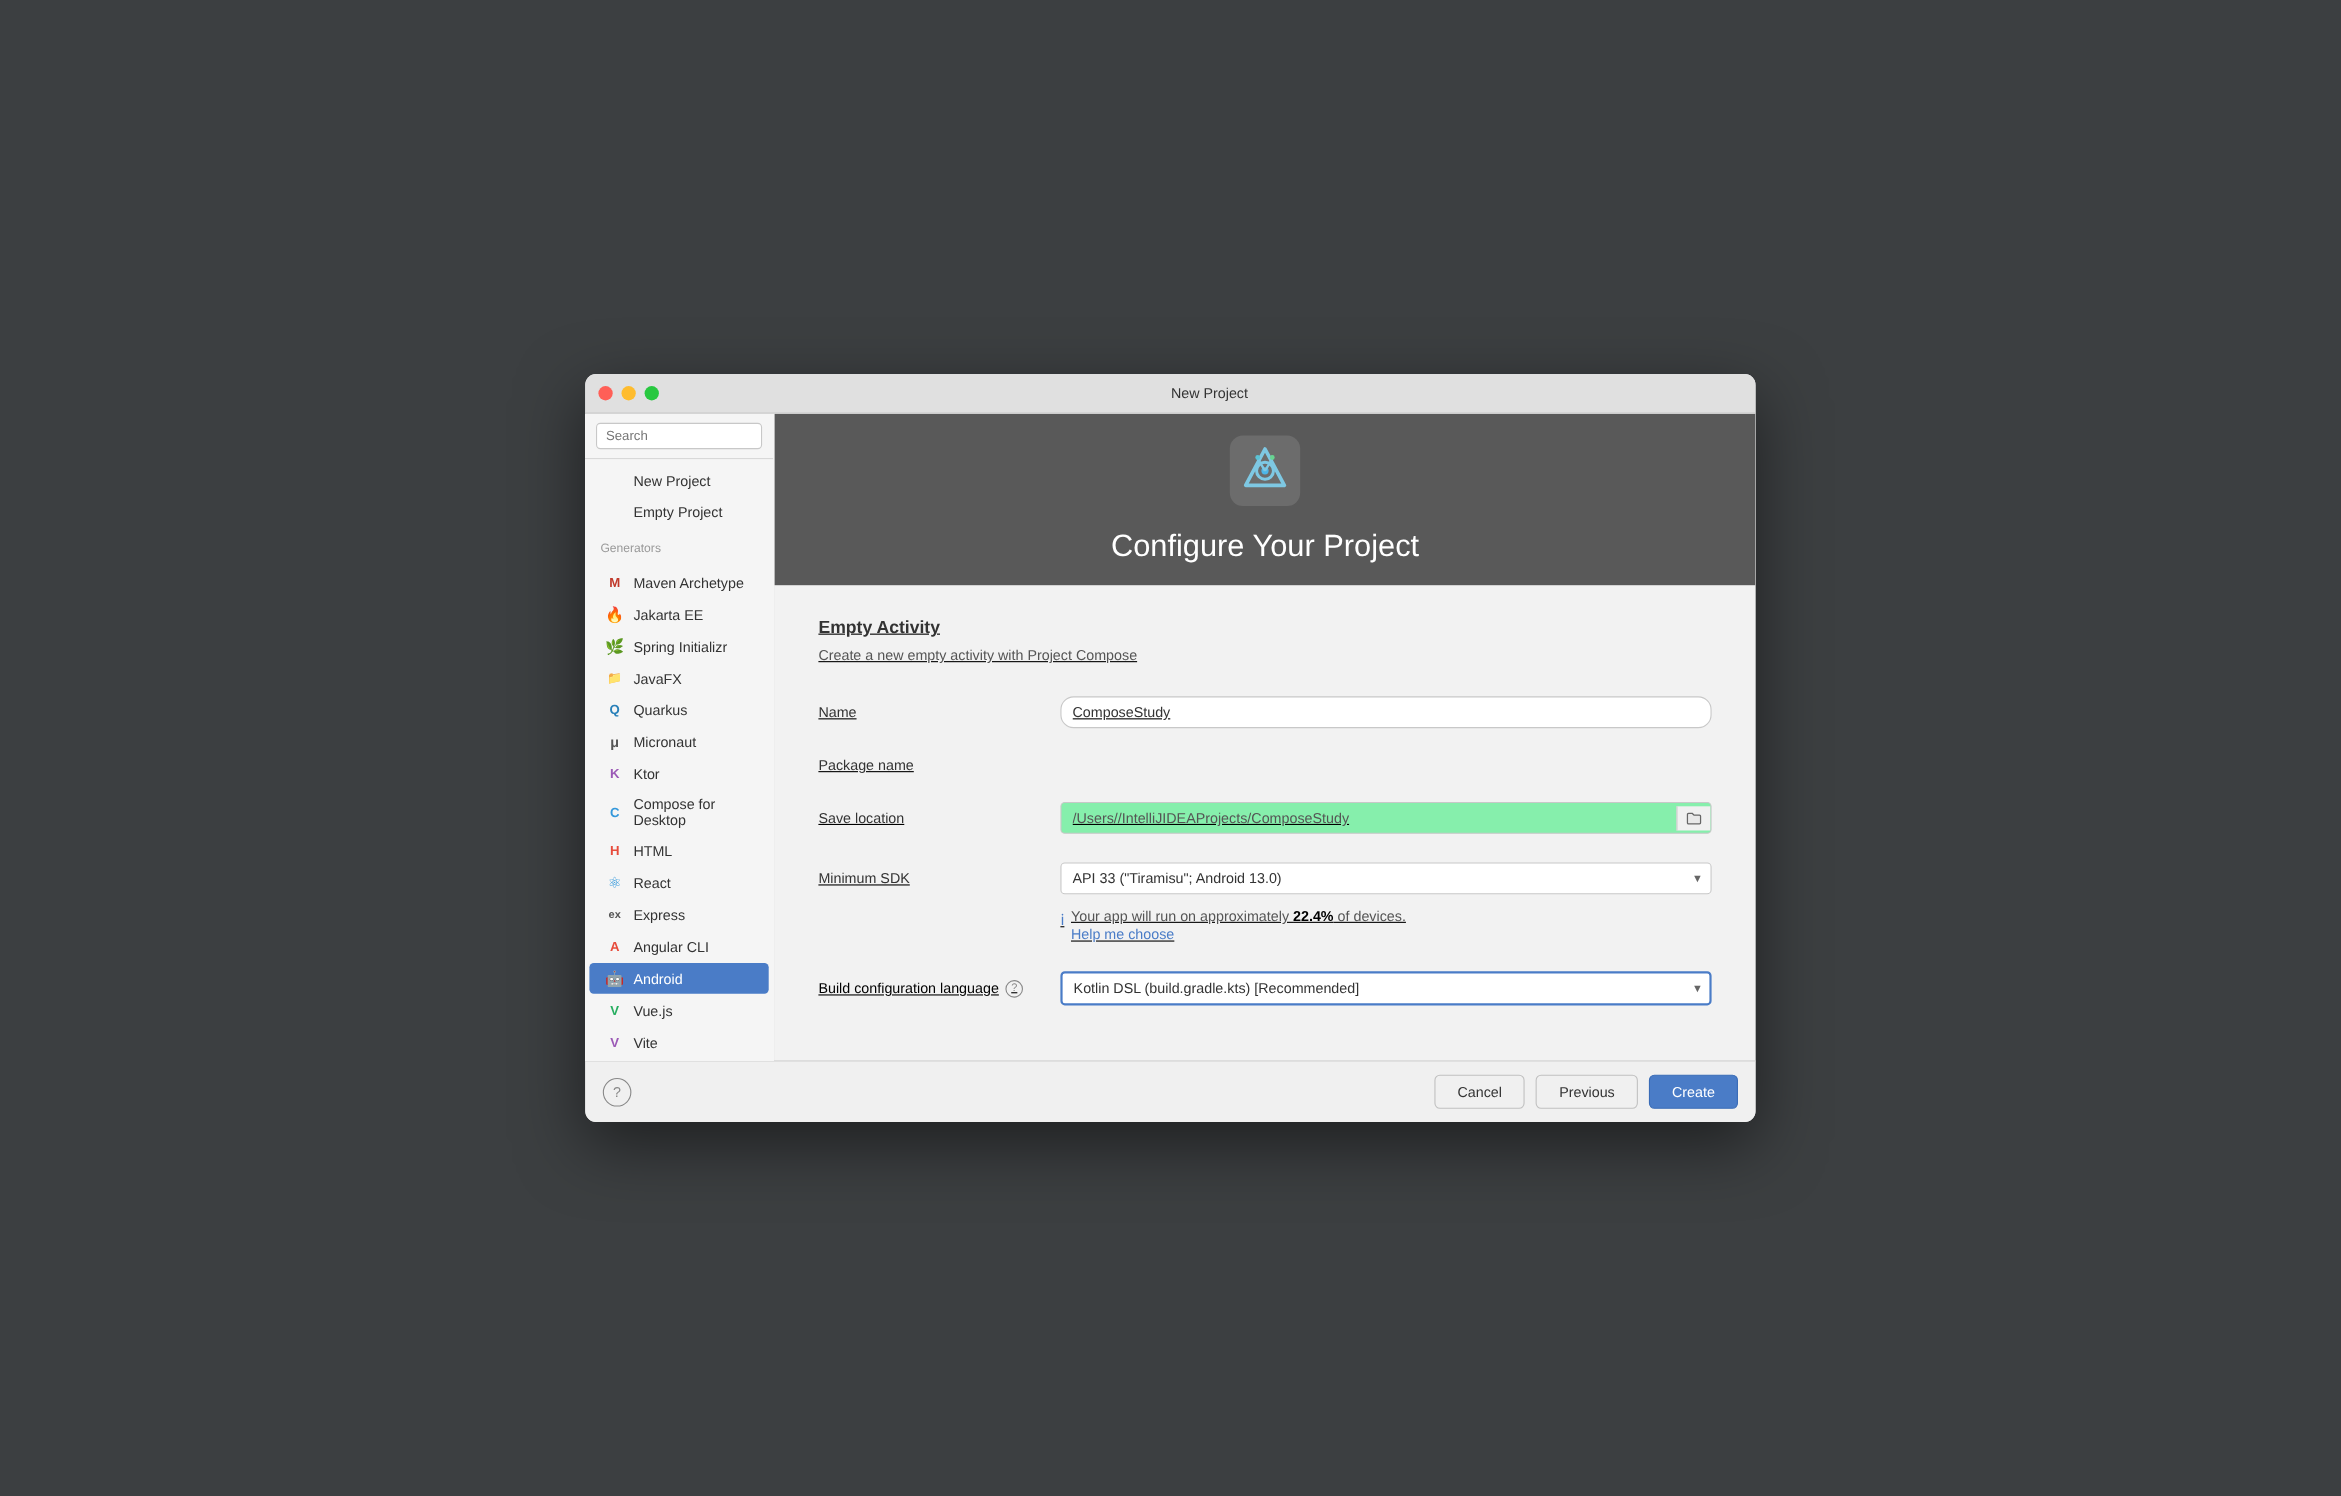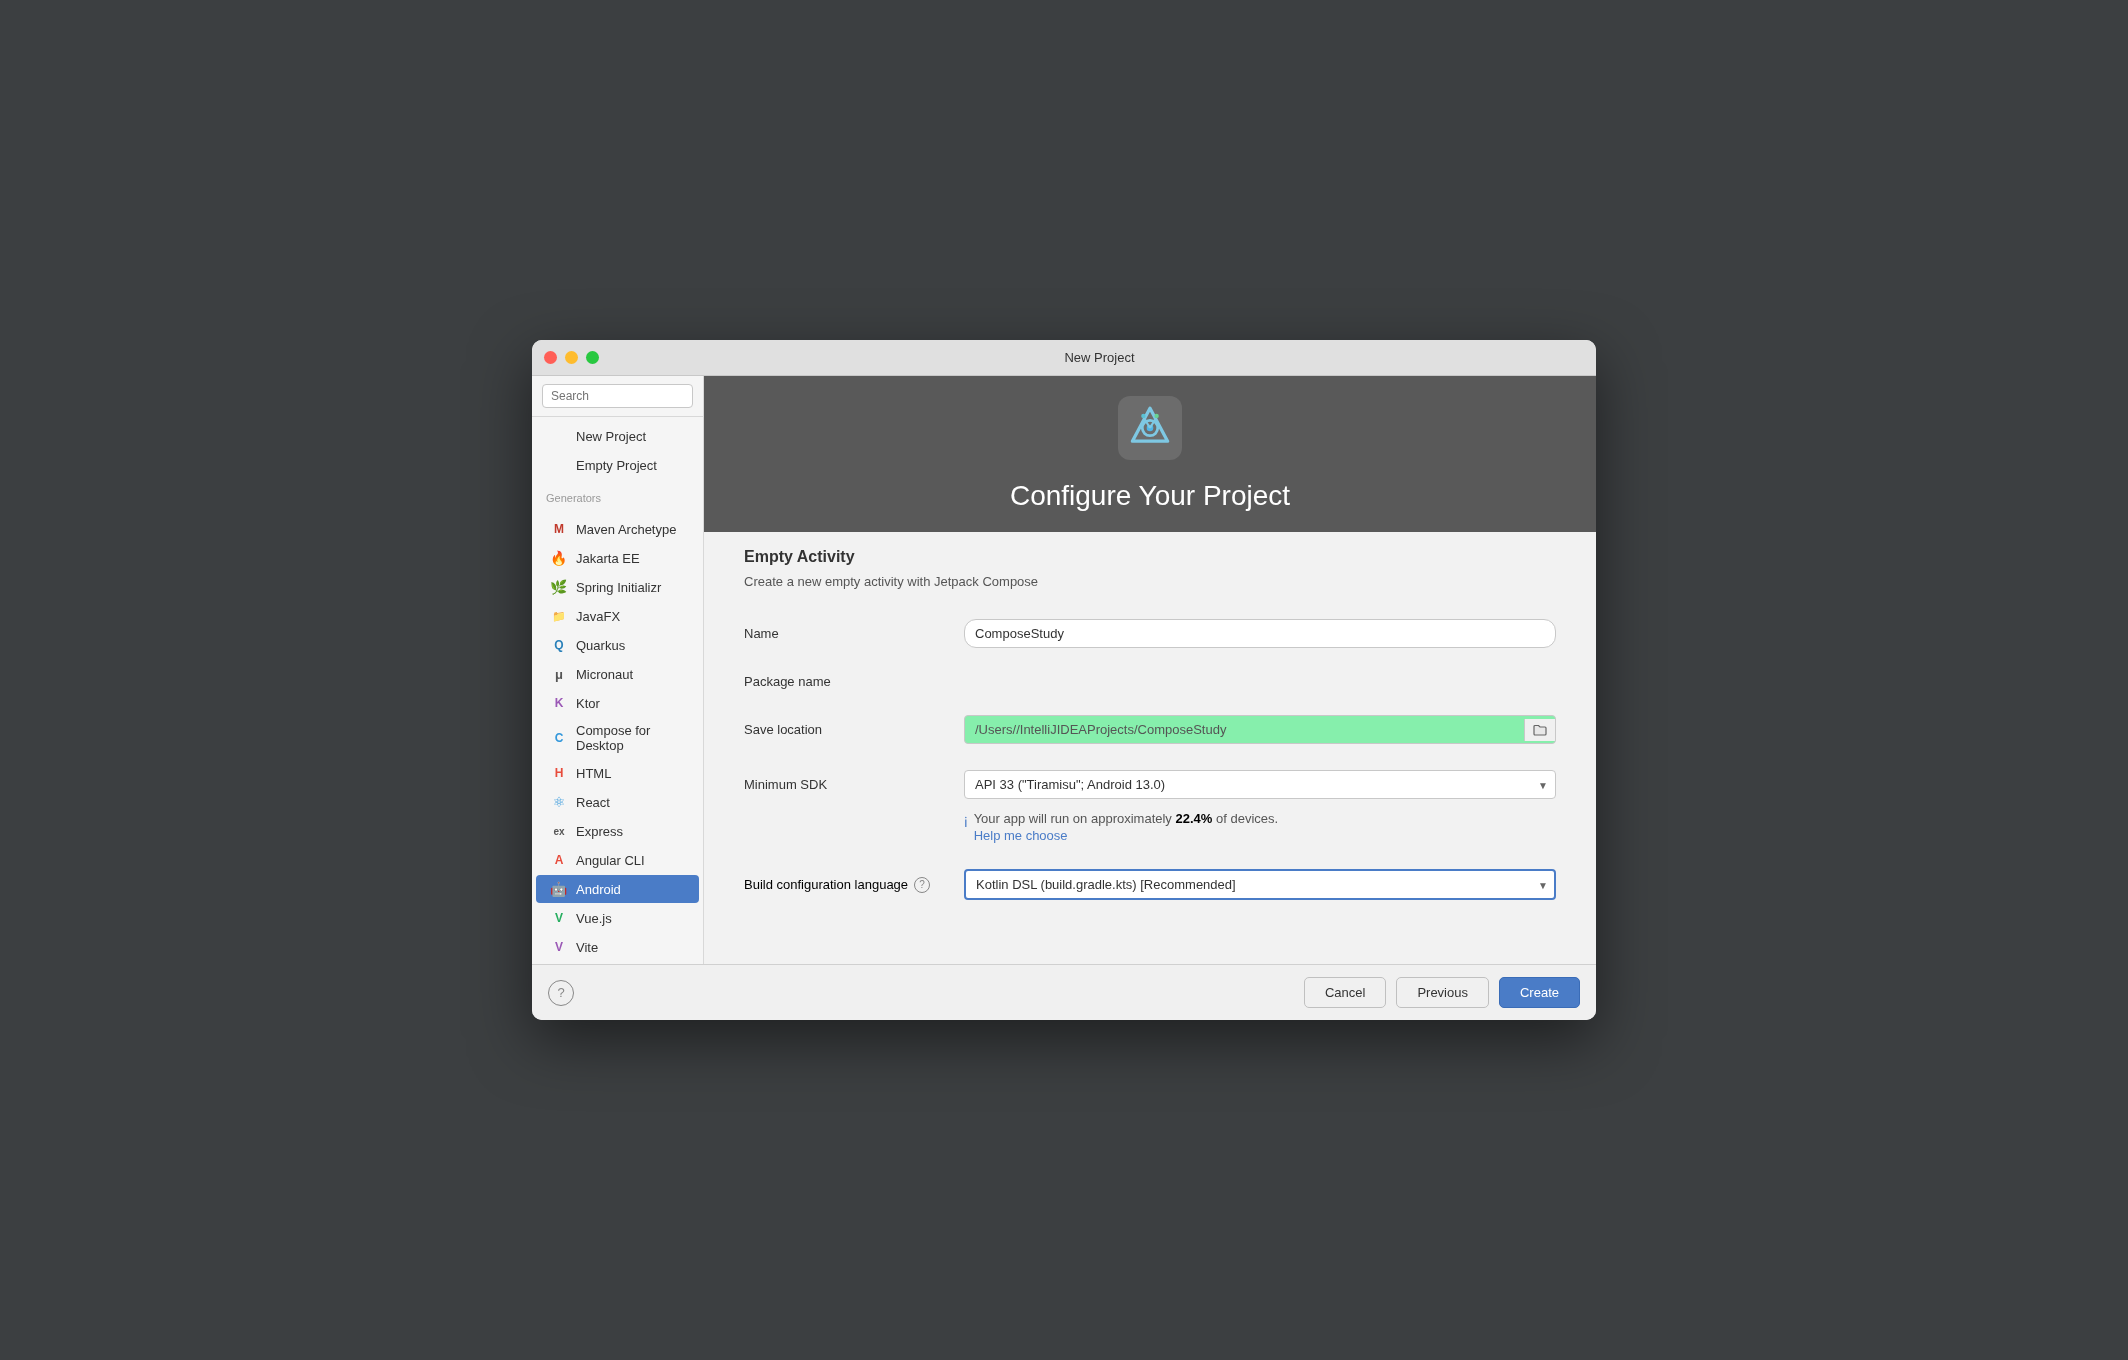--- a/index.html
+++ b/index.html
@@ -147,22 +147,23 @@
       width: 44px;
       height: 44px;
     }
     .panel-title {
       font-size: 28px;
       color: #ffffff;
       font-weight: 300;
     }
     .panel-body {
       flex: 1;
-      padding: 16px 40px;
+      padding: 30px 40px;
       overflow-y: auto;
+      text-decoration: underline;
     }
     .activity-title {
       font-size: 16px;
       font-weight: 600;
       color: #333;
       margin-bottom: 8px;
     }
     .activity-desc {
       font-size: 13px;
       color: #555;
@@ -446,21 +447,21 @@
             <line x1="26" y1="10" x2="20" y2="20" stroke="#7ec8e3" stroke-width="2"></line>
             <circle cx="14" cy="9" r="2" fill="#5bc2d4"></circle>
             <circle cx="26" cy="9" r="2" fill="#68d391"></circle>
           </svg>
         </div>
         <div class="panel-title">Configure Your Project</div>
       </div>
 
       <div class="panel-body">
         <div class="activity-title">Empty Activity</div>
-        <div class="activity-desc">Create a new empty activity with Jetpack Compose</div>
+        <div class="activity-desc">Create a new empty activity with Project Compose</div>
 
         <div class="form-row">
           <div class="form-label">Name</div>
           <input class="form-input" type="text" value="ComposeStudy" style="">
         </div>
 
         <div class="form-row">
           <div class="form-label">Package name</div>
         </div>
 

